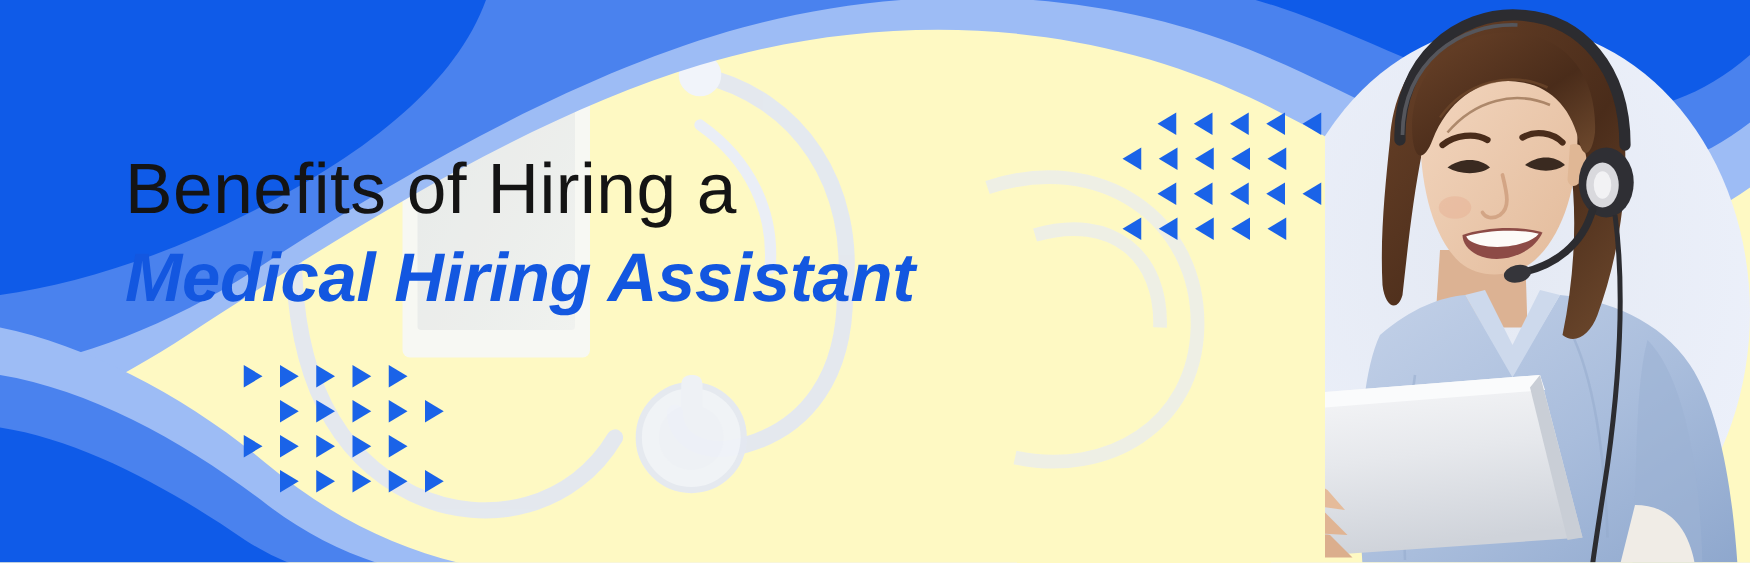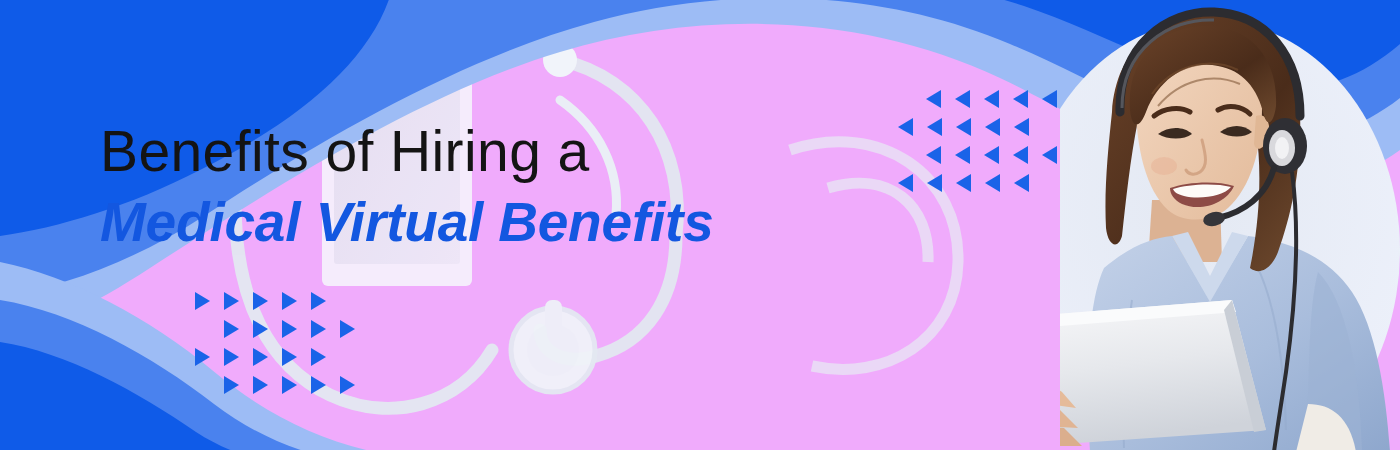--- a/index.html
+++ b/index.html
@@ -7,21 +7,21 @@
   html,body { width:1400px; height:450px; overflow:hidden; }
   body {
     font-family: "Liberation Sans", sans-serif;
     background:#edf1fb;
   }
 
   #banner {
     position:relative;
     width:1400px;
     height:450px;
-    background:#f0abfc;
+    background:#fef9c3;
     overflow:hidden;
   }
 
   .layer {
     position:absolute;
     top:0; left:0;
     width:1400px;
     height:450px;
     pointer-events:none;
   }
@@ -306,16 +306,16 @@
       <div class="tri tri-right" style="margin-right:14px;"></div>
       <div class="tri tri-right" style="margin-right:14px;"></div>
       <div class="tri tri-right" style="margin-right:14px;"></div>
       <div class="tri tri-right" style="margin-right:14px;"></div>
       <div class="tri tri-right"></div>
     </div>
   </div>
 
   <div id="headline">
     <div id="line1">Benefits of Hiring a</div>
-    <div id="line2">Medical Virtual Benefits</div>
+    <div id="line2">Medical Hiring Assistant</div>
   </div>
 
 </div>
 
 </body></html>

